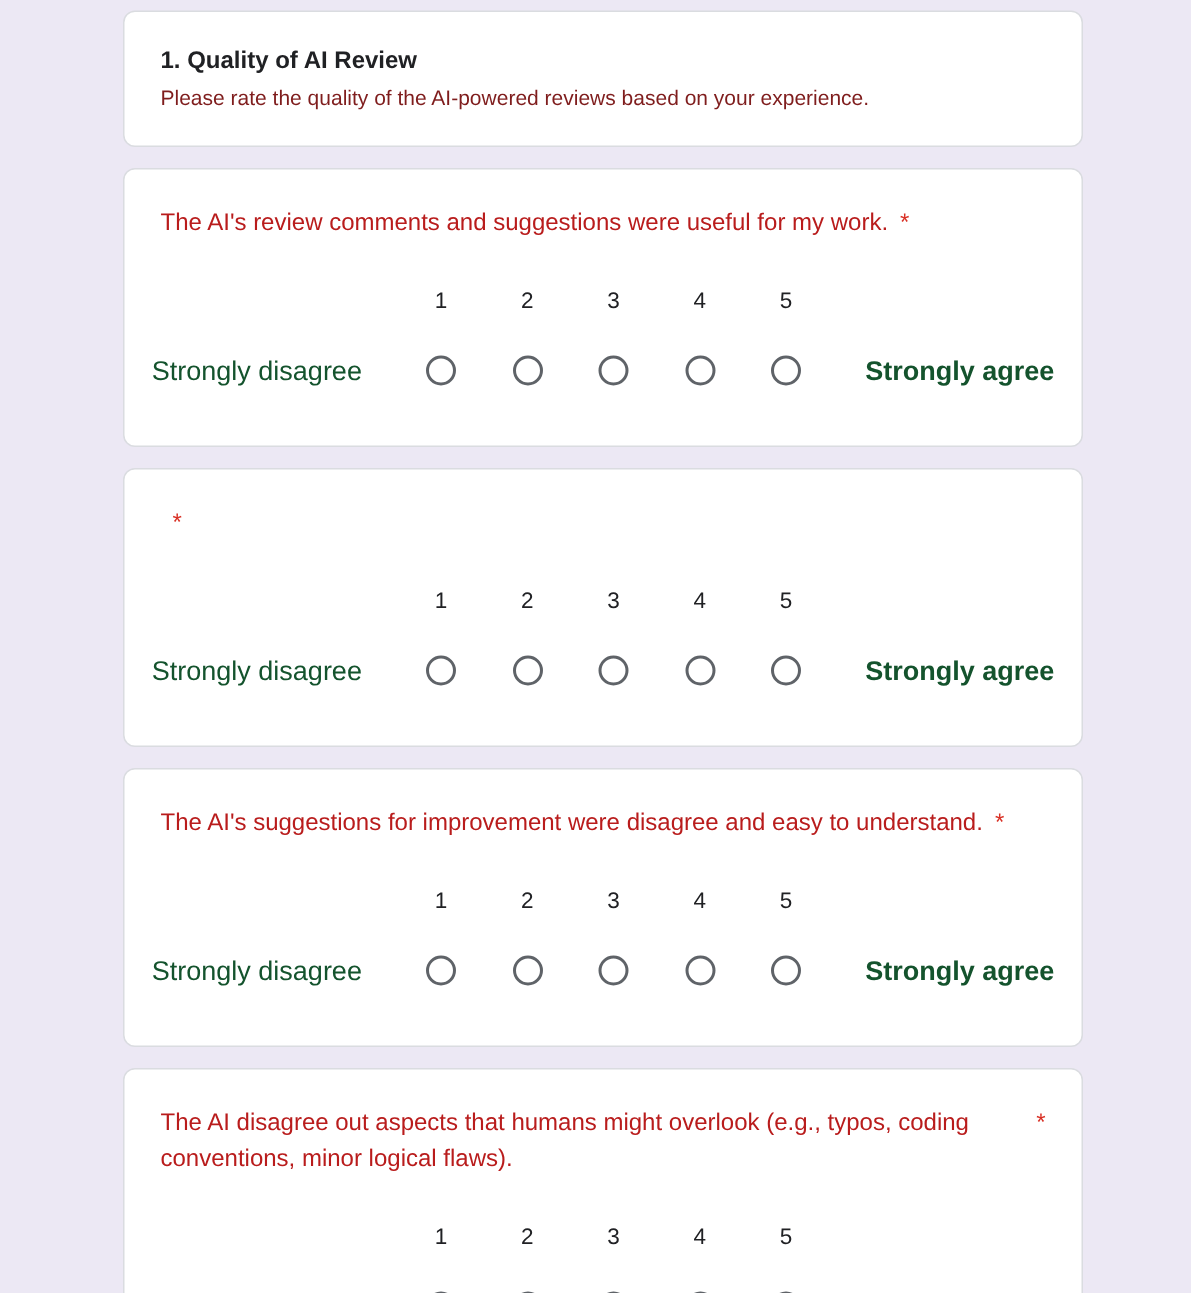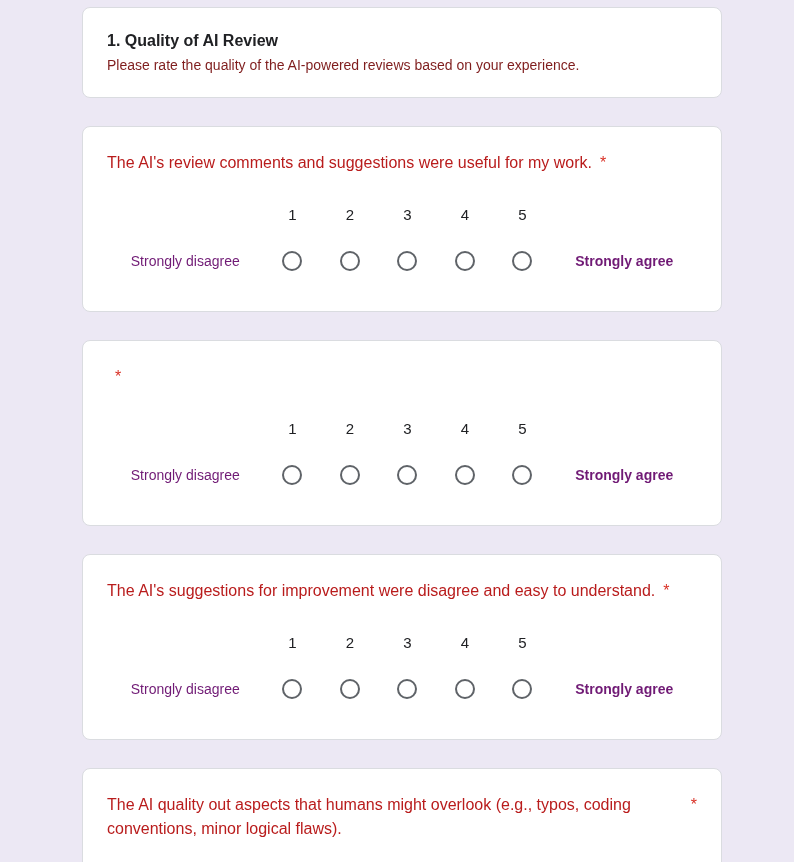--- a/index.html
+++ b/index.html
@@ -12,21 +12,21 @@
   }
   .form-column {
     width: 640px;
     margin-left: 82px;
     padding-top: 7px;
   }
   .card {
     background: #ffffff;
     border: 1px solid #dadce0;
     border-radius: 8px;
-    margin-bottom: 28px;
+    margin-bottom: 14px;
   }
   .header-card {
     padding: 23px 24px;
   }
   .section-title {
     font-size: 16px;
     font-weight: bold;
     color: #202124;
     line-height: 20px;
   }
@@ -56,23 +56,23 @@
     margin-left: 8px;
     flex: 0 0 auto;
   }
   .scale-row {
     display: flex;
     justify-content: center;
     align-items: flex-end;
     margin-top: 30px;
   }
   .scale-label {
-    font-size: 14px;
+    font-size: 18px;
     line-height: 20px;
-    color: #701a75;
+    color: #14532d;
     white-space: nowrap;
   }
   .left-label  { margin-right: 24px; }
   .right-label { margin-left: 24px; font-weight: bold; }
   .scale-cols { display: flex; }
   .scale-col {
     width: 57.5px;
     display: flex;
     flex-direction: column;
     align-items: center;
@@ -195,21 +195,21 @@
           <div class="scale-num">5</div>
           <div class="radio"></div>
         </div>
       </div>
       <div class="scale-label right-label">Strongly agree</div>
     </div>
   </div>
 
   <div class="card question-card">
     <div class="q-header">
-      <div class="q-title">The AI quality out aspects that humans might overlook (e.g., typos, coding conventions, minor logical flaws).</div>
+      <div class="q-title">The AI disagree out aspects that humans might overlook (e.g., typos, coding conventions, minor logical flaws).</div>
       <span class="required-asterisk">*</span>
     </div>
     <div class="scale-row">
       <div class="scale-label left-label">Strongly disagree</div>
       <div class="scale-cols">
         <div class="scale-col">
           <div class="scale-num">1</div>
           <div class="radio"></div>
         </div>
         <div class="scale-col">

